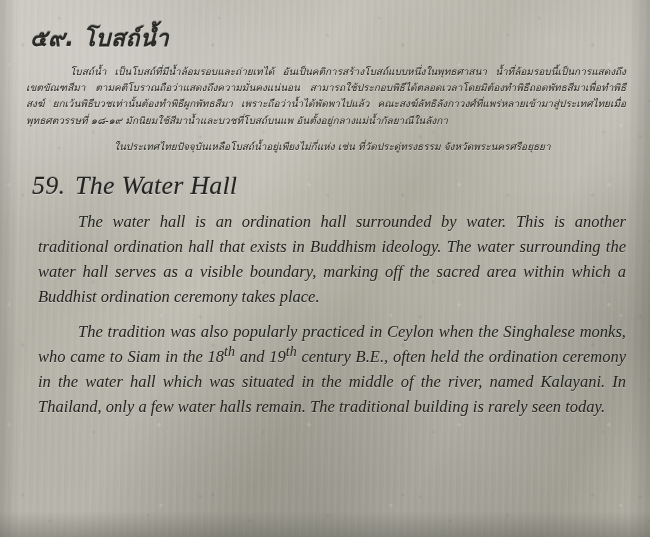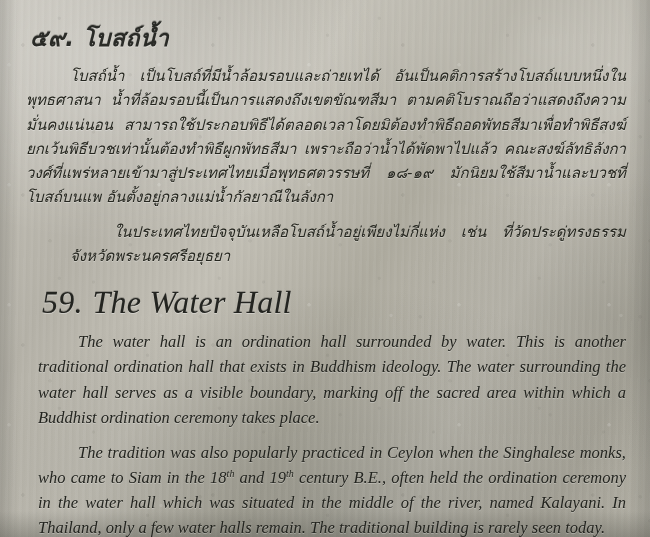--- a/index.html
+++ b/index.html
@@ -74,58 +74,58 @@
     font-family: "DejaVu Sans", sans-serif;
     font-size: 23px;
     font-weight: 700;
     color: #2a2b27;
     letter-spacing: 0.5px;
     margin: 6px 0 8px 4px;
     text-shadow: 0 1px 0 rgba(255,255,255,0.35), 0 -1px 0 rgba(0,0,0,0.25);
   }
   .thai-body {
     font-family: "DejaVu Sans", sans-serif;
-    font-size: 15px;
+    font-size: 10px;
     line-height: 1.62;
     color: #25261f;
     text-align: justify;
     text-indent: 44px;
     margin: 0 0 4px 0;
     text-shadow: 0 1px 0 rgba(255,255,255,0.30);
   }
   .thai-body.p2 {
     margin-top: 10px;
     margin-left: 44px;
   }
 
   
   .en-heading {
     font-family: "Liberation Serif", serif;
-    font-size: 32px;
+    font-size: 26px;
     font-weight: 400;
     color: #232420;
-    margin: 16px 0 8px 16px;
+    margin: 16px 0 8px 6px;
     letter-spacing: 0.2px;
     text-shadow: 0 1px 0 rgba(255,255,255,0.35), 0 -1px 0 rgba(0,0,0,0.22);
   }
   .en-heading .num {
     margin-right: 10px;
   }
   .en-body {
     font-family: "Liberation Serif", serif;
     font-size: 16.5px;
     line-height: 1.52;
     color: #23241f;
     text-align: justify;
     text-indent: 40px;
     margin: 0 0 10px 12px;
     text-shadow: 0 1px 0 rgba(255,255,255,0.28);
   }
   .en-body sup {
-    font-size: 10px;
+    font-size: 14px;
     vertical-align: super;
     line-height: 0;
   }
 
   
   .foot-shade {
     position: absolute;
     left: 0; right: 0; bottom: 0;
     height: 26px;
     background: linear-gradient(to bottom, rgba(90,90,82,0) 0%, rgba(86,86,78,0.38) 100%);

